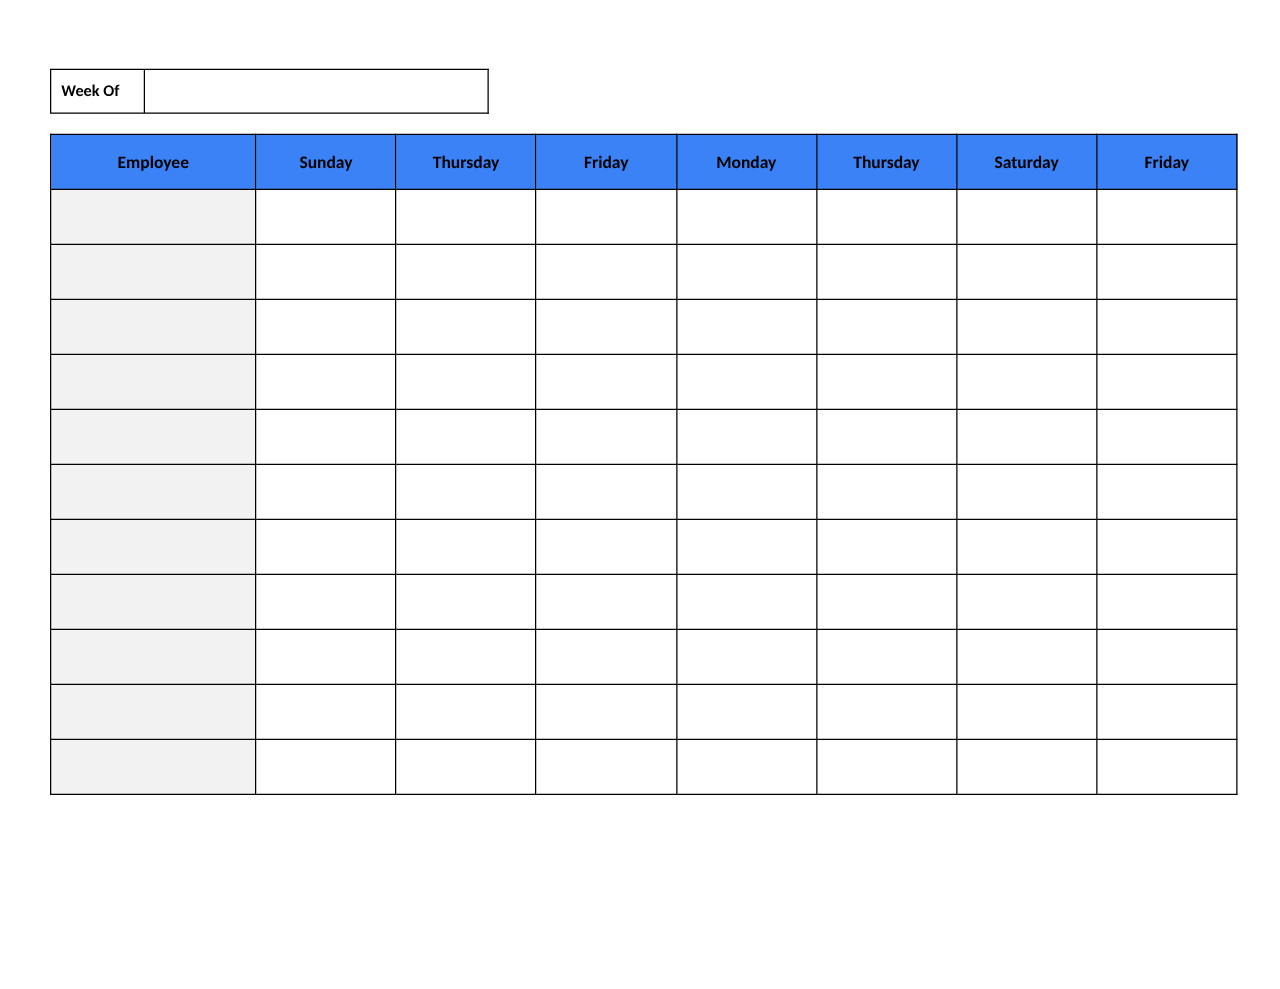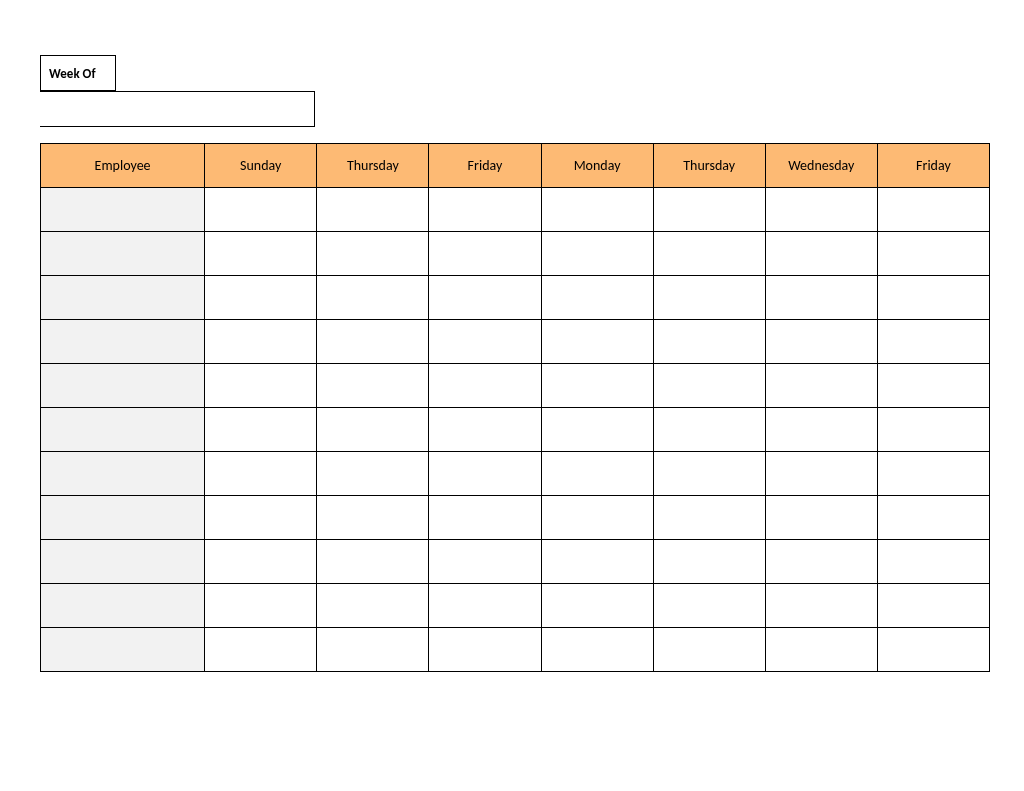--- a/index.html
+++ b/index.html
@@ -12,21 +12,20 @@
     width: 1024px;
     height: 791px;
     overflow: hidden;
   }
   .page {
     padding: 55px 34px 0 40px;
   }
   .weekof-wrap {
     display: flex;
     margin-bottom: 16px;
-    flex-direction: column;
   }
   .weekof-label {
     border: 1px solid #000;
     width: 76px;
     height: 36px;
     display: flex;
     align-items: center;
     padding-left: 8px;
     font-size: 13px;
     font-weight: 700;
@@ -46,22 +45,22 @@
   table.schedule th,
   table.schedule td {
     border: 1px solid #000;
     height: 44px;
     padding: 0;
     text-align: center;
     vertical-align: middle;
     font-size: 14px;
   }
   table.schedule th {
-    background: #fdba74;
-    font-weight: 400;
+    background: #3b82f6;
+    font-weight: 700;
   }
   col.emp { width: 164px; }
   col.day { width: 112px; }
   td.emp-cell {
     background: #f2f2f2;
   }
   td.day-cell {
     background: #ffffff;
   }
 </style>
@@ -86,21 +85,21 @@
         <col class="day">
     </colgroup>
     <thead>
       <tr>
         <th>Employee</th>
         <th>Sunday</th>
         <th>Thursday</th>
         <th>Friday</th>
         <th>Monday</th>
         <th>Thursday</th>
-        <th>Wednesday</th>
+        <th>Saturday</th>
         <th>Friday</th>
       </tr>
     </thead>
     <tbody id="tbody">
         <tr>
           <td class="emp-cell"></td>
           <td class="day-cell"></td>
           <td class="day-cell"></td>
           <td class="day-cell"></td>
           <td class="day-cell"></td>

